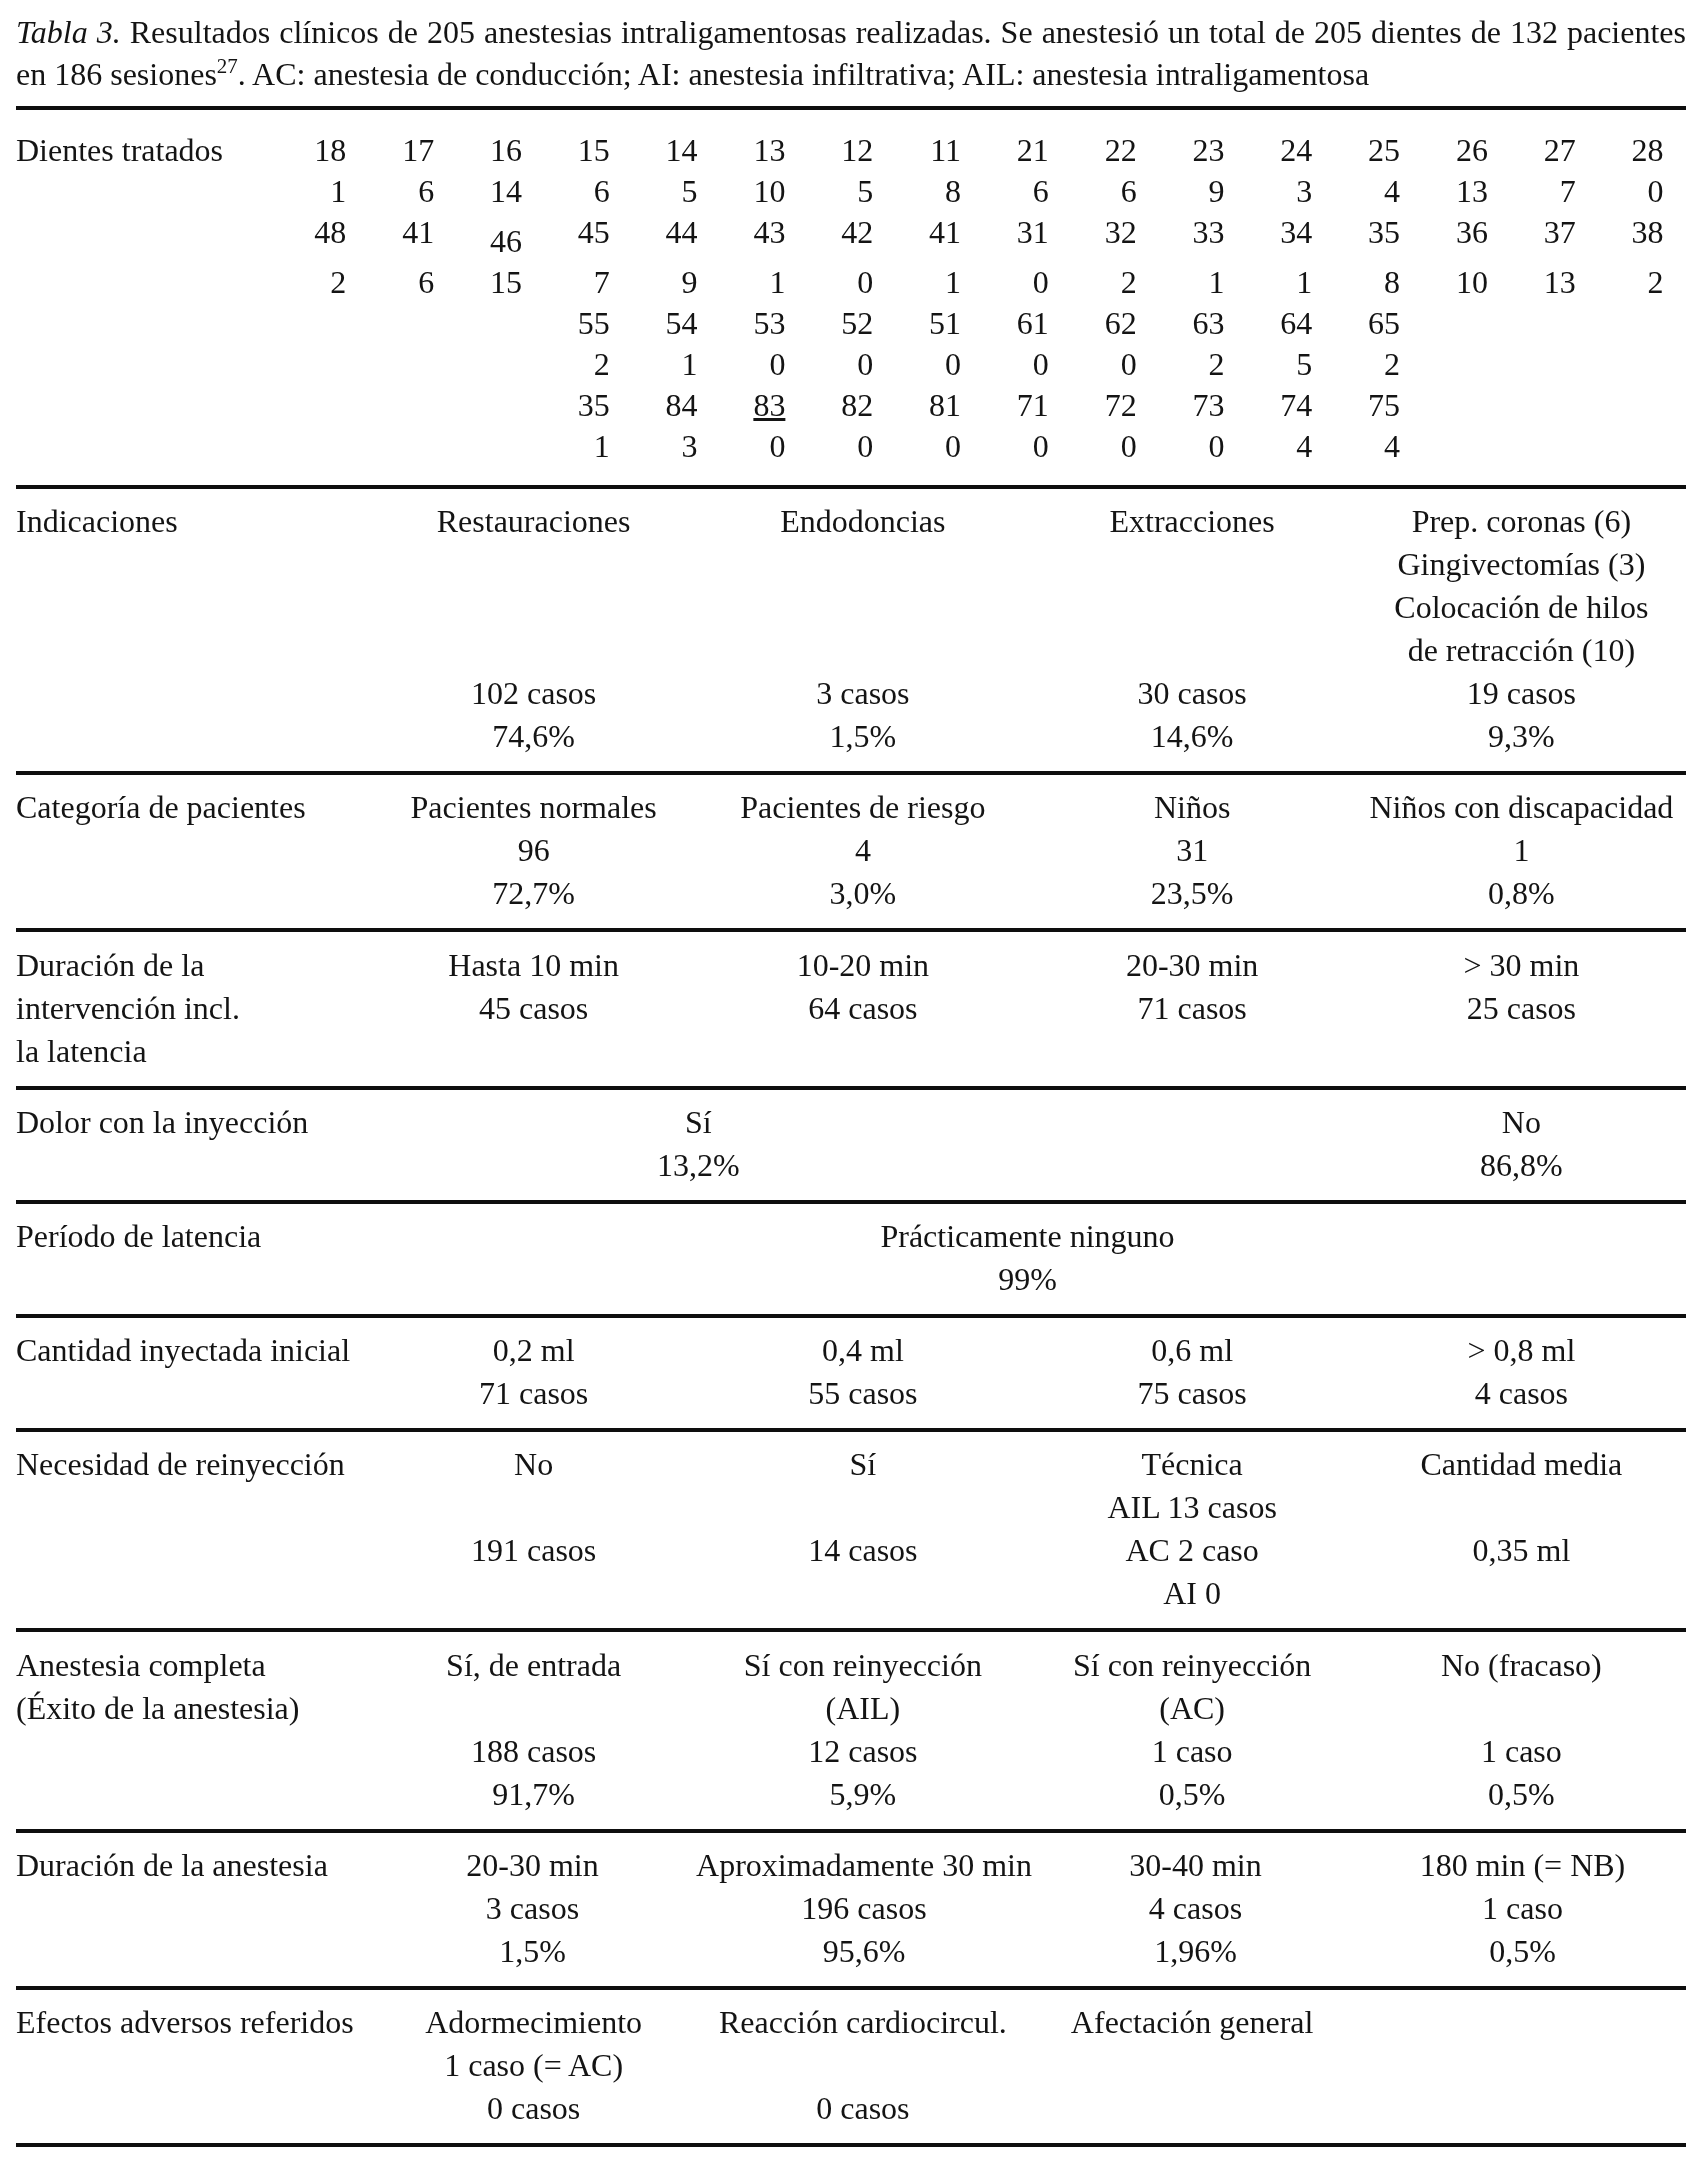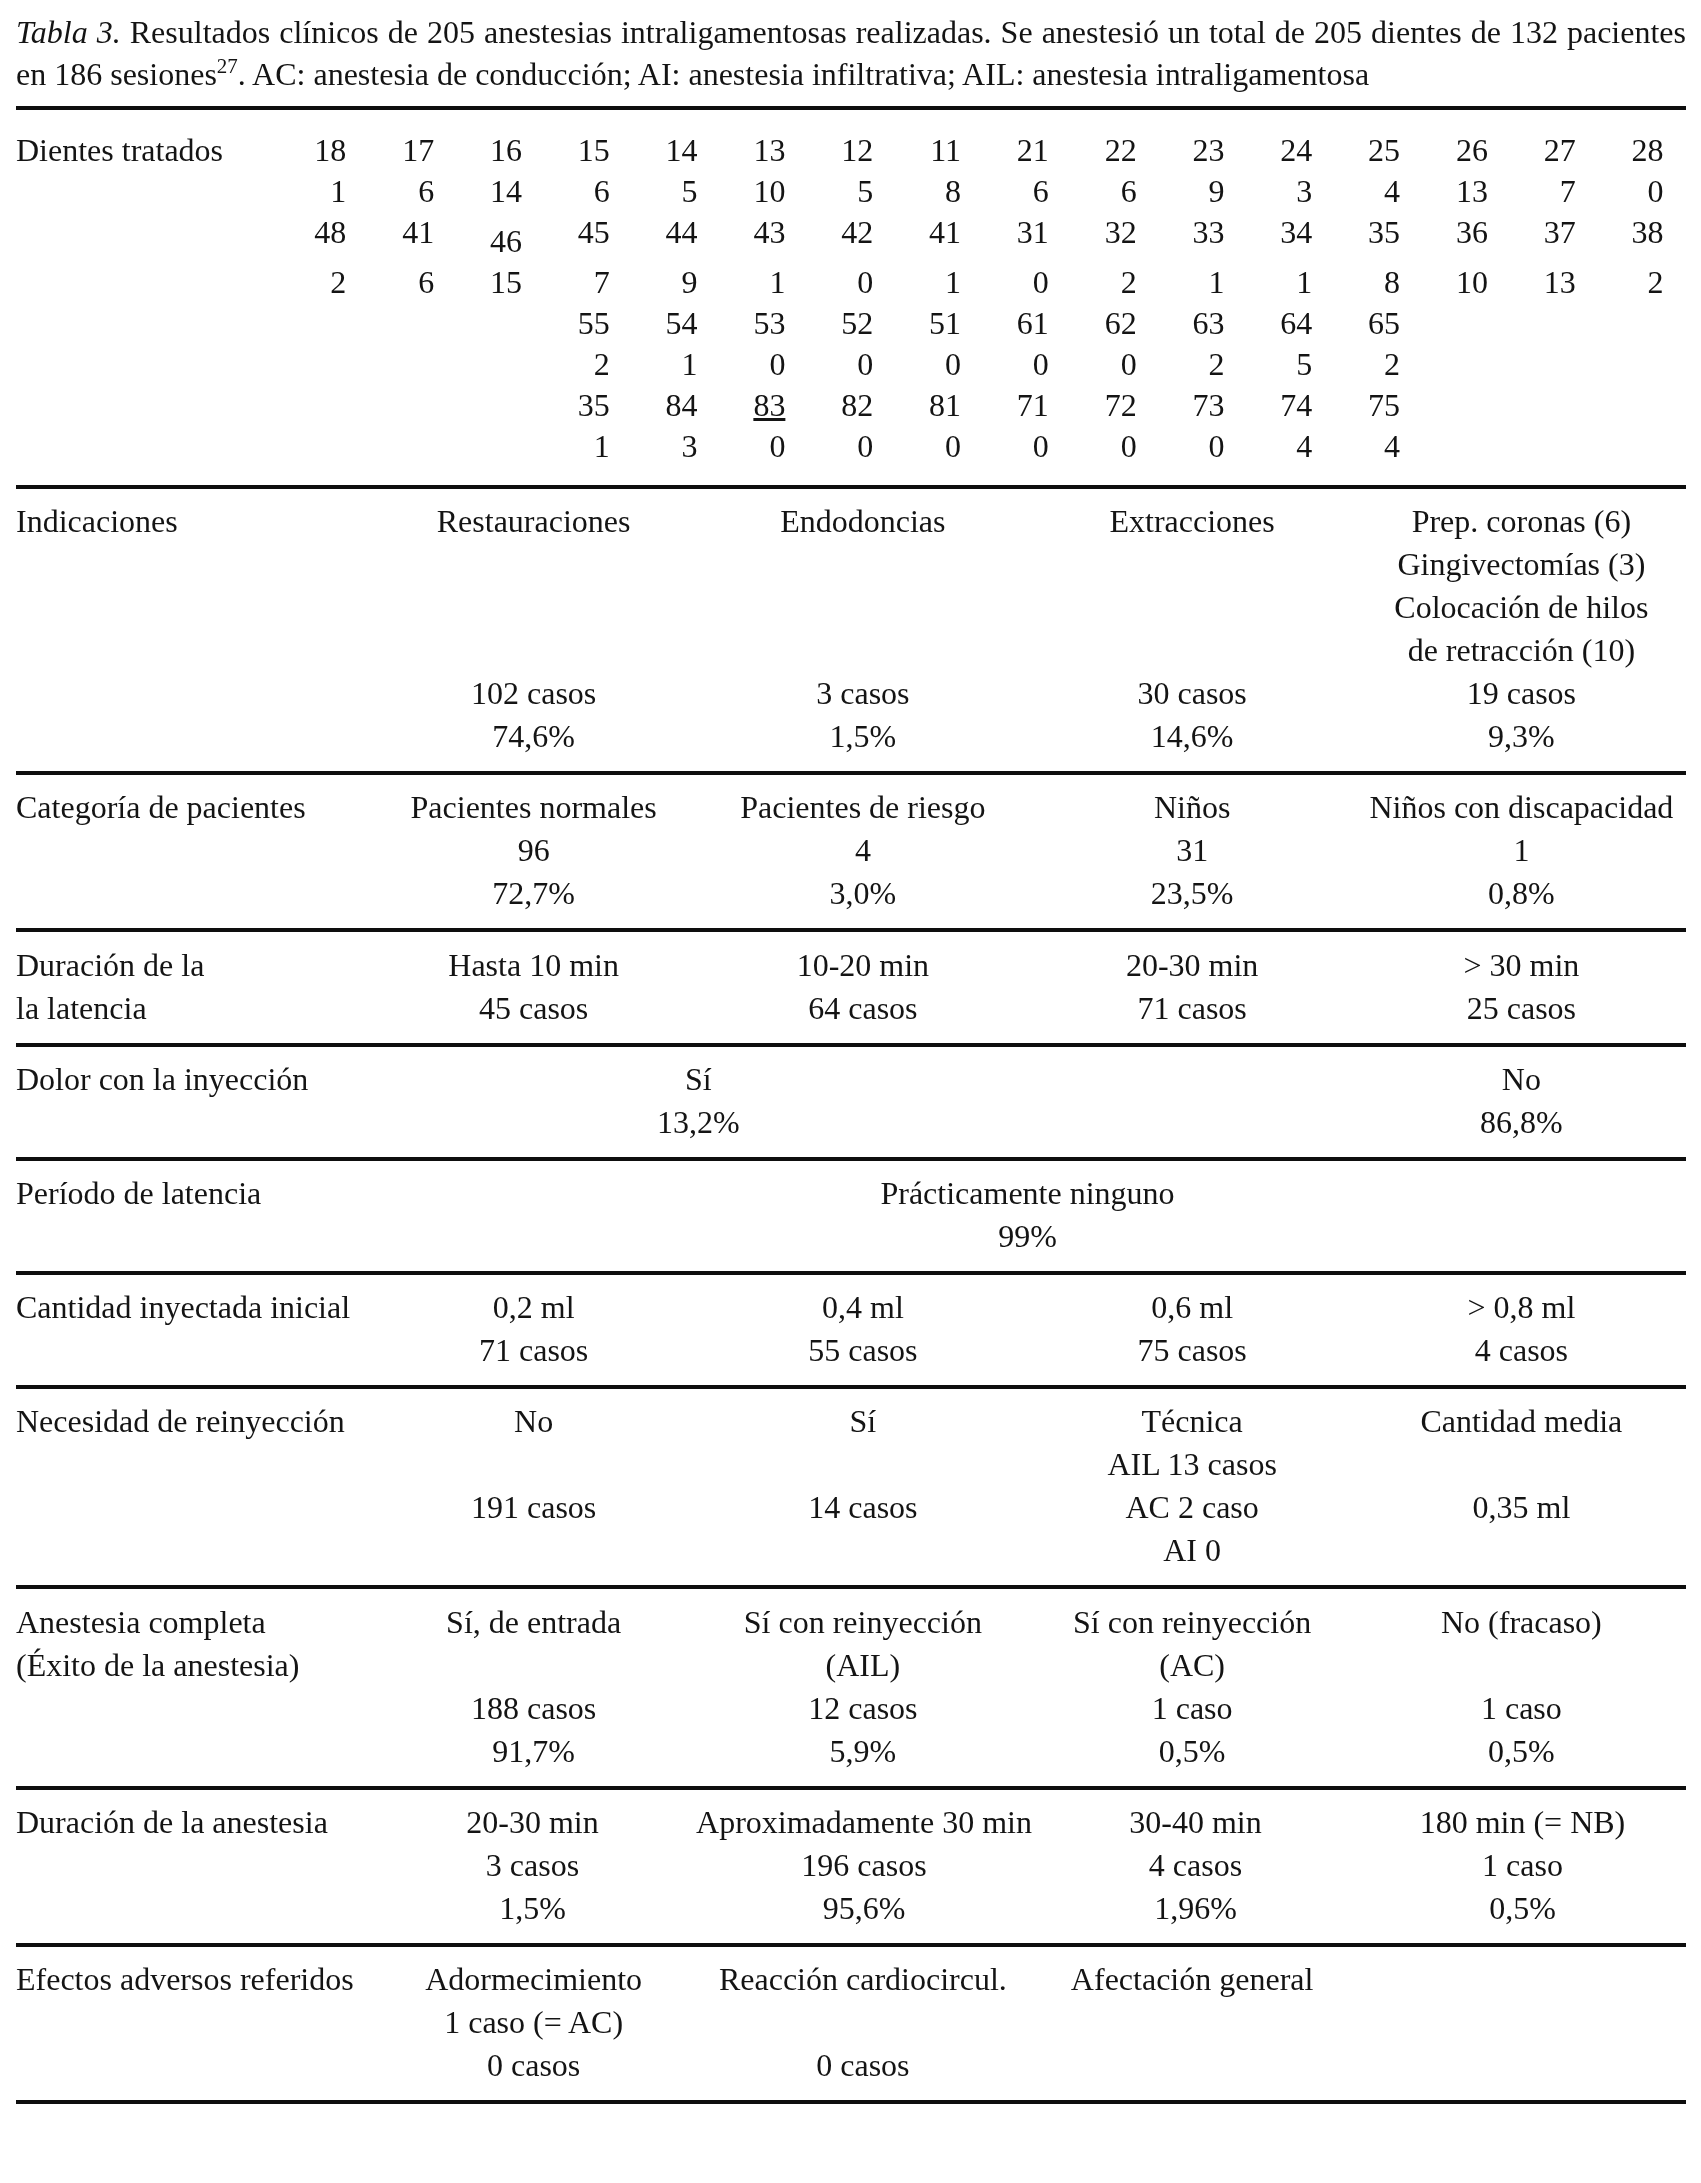--- a/index.html
+++ b/index.html
@@ -267,20 +267,21 @@
         <div class="scol" style="grid-area: 1 / 5 / auto / span 1;">
           <div class="line center">Niños con discapacidad</div>
           <div class="line center">1</div>
           <div class="line center">0,8%</div>
         </div>
       </div>
       <div class="rule"></div>
       <div class="section">
         <div class="slabel">
           <div class="line left">Duración de la</div>
+          <div class="line left">intervención incl.</div>
           <div class="line left">la latencia</div>
         </div>
         <div class="scol" style="grid-area: 1 / 2 / auto / span 1;">
           <div class="line center">Hasta 10 min</div>
           <div class="line center">45 casos</div>
         </div>
         <div class="scol" style="grid-area: 1 / 3 / auto / span 1;">
           <div class="line center">10-20 min</div>
           <div class="line center">64 casos</div>
         </div>

